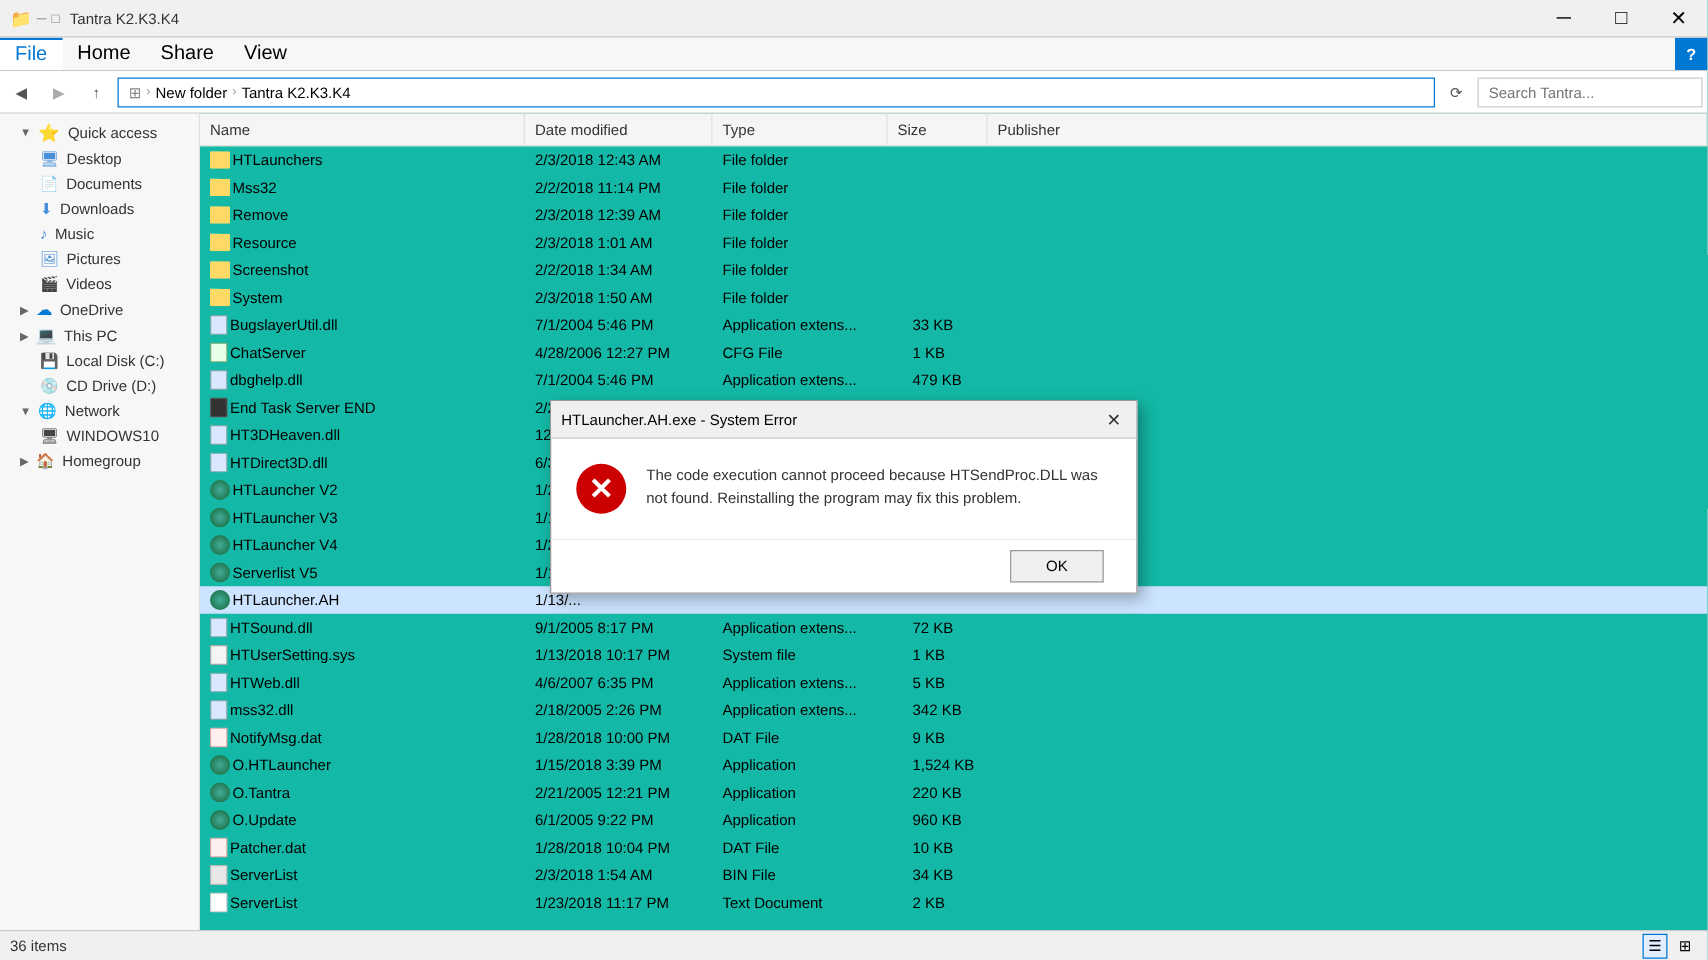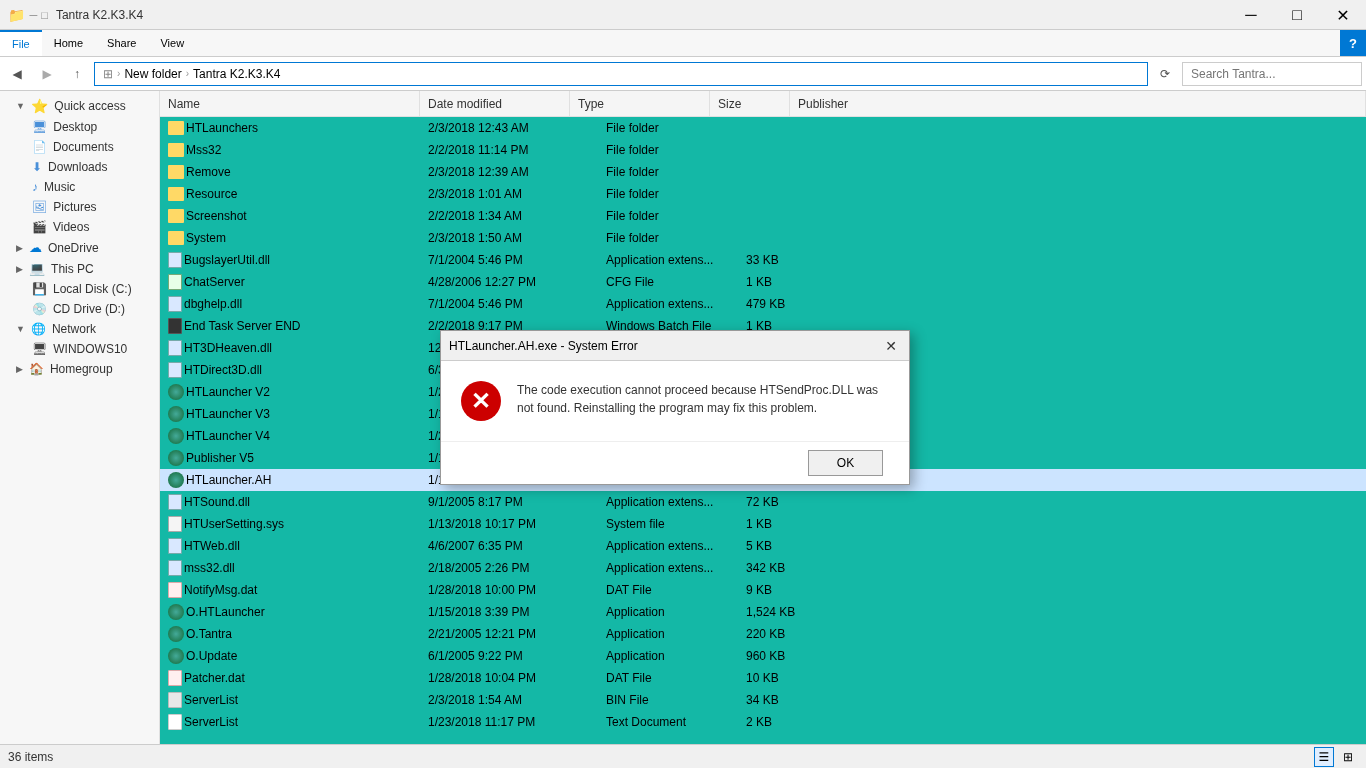--- a/index.html
+++ b/index.html
@@ -27,21 +27,21 @@
     .ribbon {
       background: #f7f7f7;
       border-bottom: 1px solid #ccc;
     }
     .ribbon-tabs {
       display: flex;
       height: 26px;
     }
     .ribbon-tab {
       padding: 4px 12px;
-      font-size: 11px;
+      font-size: 16px;
       cursor: pointer;
       border: none;
       background: transparent;
       display: flex; align-items: center;
     }
     .ribbon-tab.active {
       background: white;
       border-top: 2px solid #0078d4;
       color: #0078d4;
     }
@@ -134,22 +134,22 @@
     .file-list { overflow-y: auto; flex: 1; }
     .file-row {
       display: flex; align-items: center; height: 22px;
       border-bottom: 1px solid transparent;
       cursor: pointer;
     }
     .file-row.selected { background: #cce4ff; }
     .file-cell { padding: 0 8px; font-size: 12px; overflow: hidden; text-overflow: ellipsis; white-space: nowrap; }
     .file-cell.name { width: 260px; display: flex; align-items: center; gap: 2px; }
     .file-cell.date { width: 150px; }
-    .file-cell.type { width: 140px; margin-left: 28px; }
-    .file-cell.size { width: 80px; }
+    .file-cell.type { width: 140px; }
+    .file-cell.size { width: 80px; margin-left: 12px; }
     .file-cell.publisher { flex: 1; }
 
     
     .folder-icon { width: 16px; height: 14px; background: #ffd966; border-radius: 1px; position: relative; flex-shrink: 0; }
     .folder-icon::before { content: ''; position: absolute; top: -3px; left: 0; width: 7px; height: 3px; background: #ffc; border-radius: 1px 1px 0 0; }
     .file-icon { width: 14px; height: 16px; background: #e8e8e8; border: 1px solid #bbb; border-radius: 1px; flex-shrink: 0; position: relative; }
     .file-icon.dll { background: #d9e8ff; border-color: #7aa; }
     .file-icon.cfg { background: #e8ffe8; border-color: #7a7; }
     .file-icon.bat { background: #333; border-color: #555; }
     .file-icon.sys { background: #f5f5f5; border-color: #aaa; }
@@ -181,21 +181,21 @@
     }
     .status-right { margin-left: auto; display: flex; gap: 4px; }
     .view-btn { width: 20px; height: 20px; border: 1px solid transparent; cursor: pointer; display: flex; align-items: center; justify-content: center; font-size: 12px; }
     .view-btn.active { border-color: #0078d4; background: #e0eeff; }
     .dialog {
       background: white;
       border: 1px solid #999;
       box-shadow: 4px 4px 12px rgba(0,0,0,0.3);
       width: 470px;
       position: absolute;
-      top: 330px;
+      top: 320px;
       left: 440px;
     }
     .dialog-titlebar {
       background: #f0f0f0;
       border-bottom: 1px solid #ccc;
       height: 30px;
       display: flex; align-items: center; padding: 0 8px;
     }
     .dialog-title { font-size: 12px; flex: 1; }
     .dialog-close {
@@ -501,21 +501,21 @@
       <span>HTLauncher V4</span>
     </div>
     <div class="file-cell date">1/25/...</div>
     <div class="file-cell type"></div>
     <div class="file-cell size"></div>
     <div class="file-cell publisher"></div>
   </div>
         <div class="file-row">
     <div class="file-cell name">
       <div class="exe-logo"></div>
-      <span>Publisher V5</span>
+      <span>Serverlist V5</span>
     </div>
     <div class="file-cell date">1/13/...</div>
     <div class="file-cell type"></div>
     <div class="file-cell size"></div>
     <div class="file-cell publisher"></div>
   </div>
         <div class="file-row selected">
     <div class="file-cell name">
       <div class="exe-logo"></div>
       <span>HTLauncher.AH</span>

